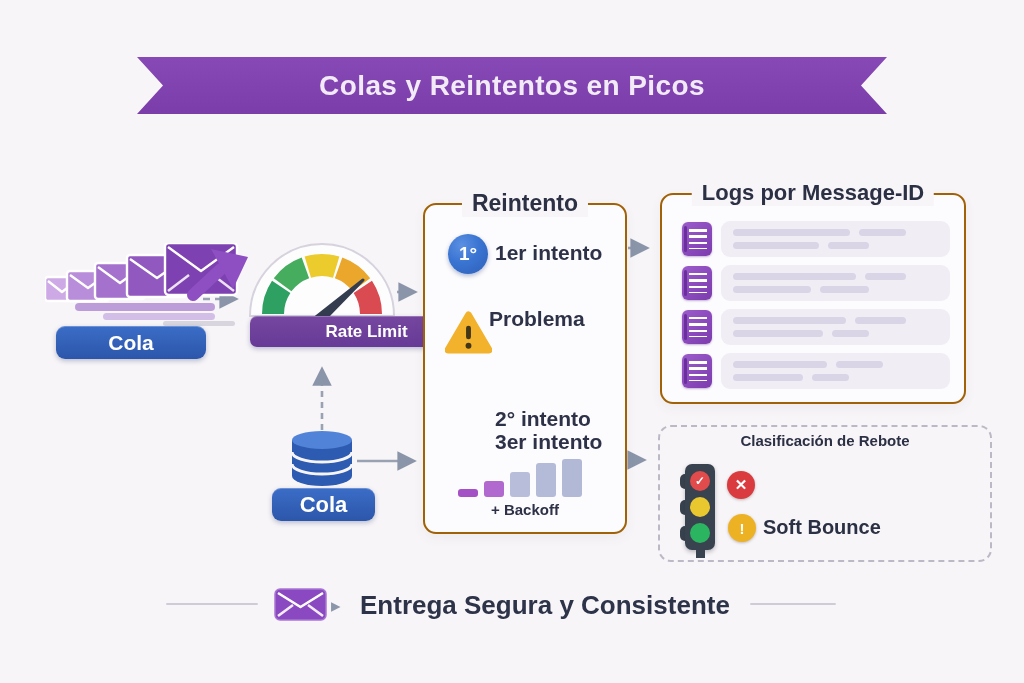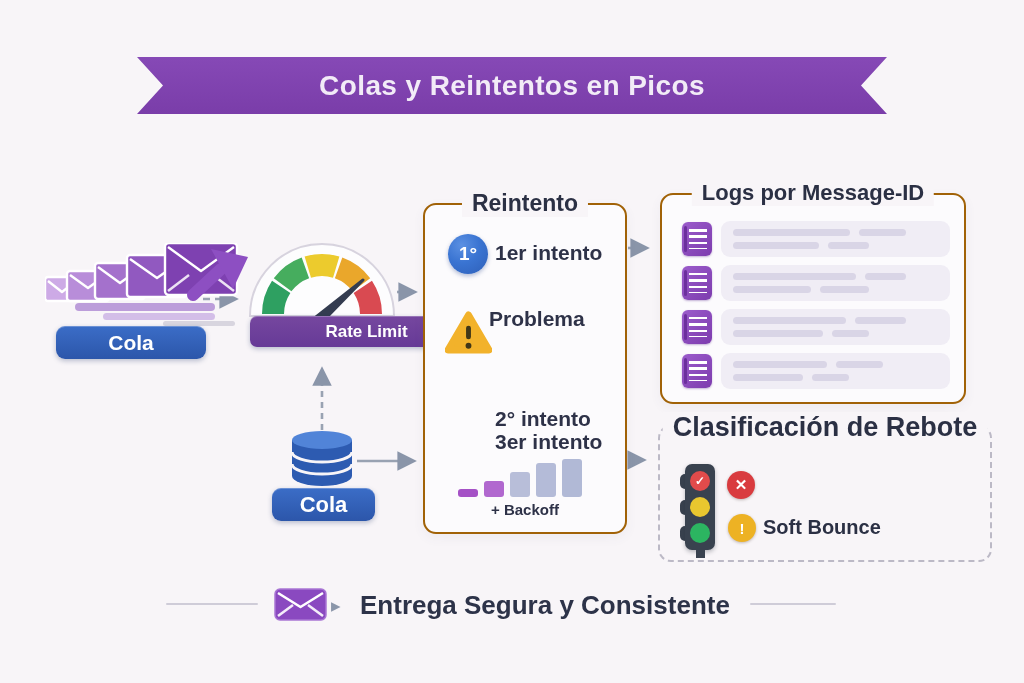--- a/index.html
+++ b/index.html
@@ -235,21 +235,21 @@
             <div class="log-line">
               <span style="width:34%"></span>
               <span style="width:18%"></span>
             </div>
           </div>
         </div>
       </div>
   </div>
 
   <div class="abs panel dashed" style="left:658px;top:425px;width:330px;height:133px;">
-    <div class="legend" style="font-size:27px;">Clasificación de Rebote</div>
+    <div class="legend" style="font-size:15px;margin-top:20px;">Clasificación de Rebote</div>
 
     <div>
       <div class="tl-bump" style="top:47px;"></div>
       <div class="tl-bump" style="top:73px;"></div>
       <div class="tl-bump" style="top:99px;"></div>
       <div class="tl-body">
         <div class="tl-light" style="top:7px;background:#e14b4b;">✓</div>
         <div class="tl-light" style="top:33px;background:#e9c72f;"></div>
         <div class="tl-light" style="top:59px;background:#2cb561;"></div>
       </div>

